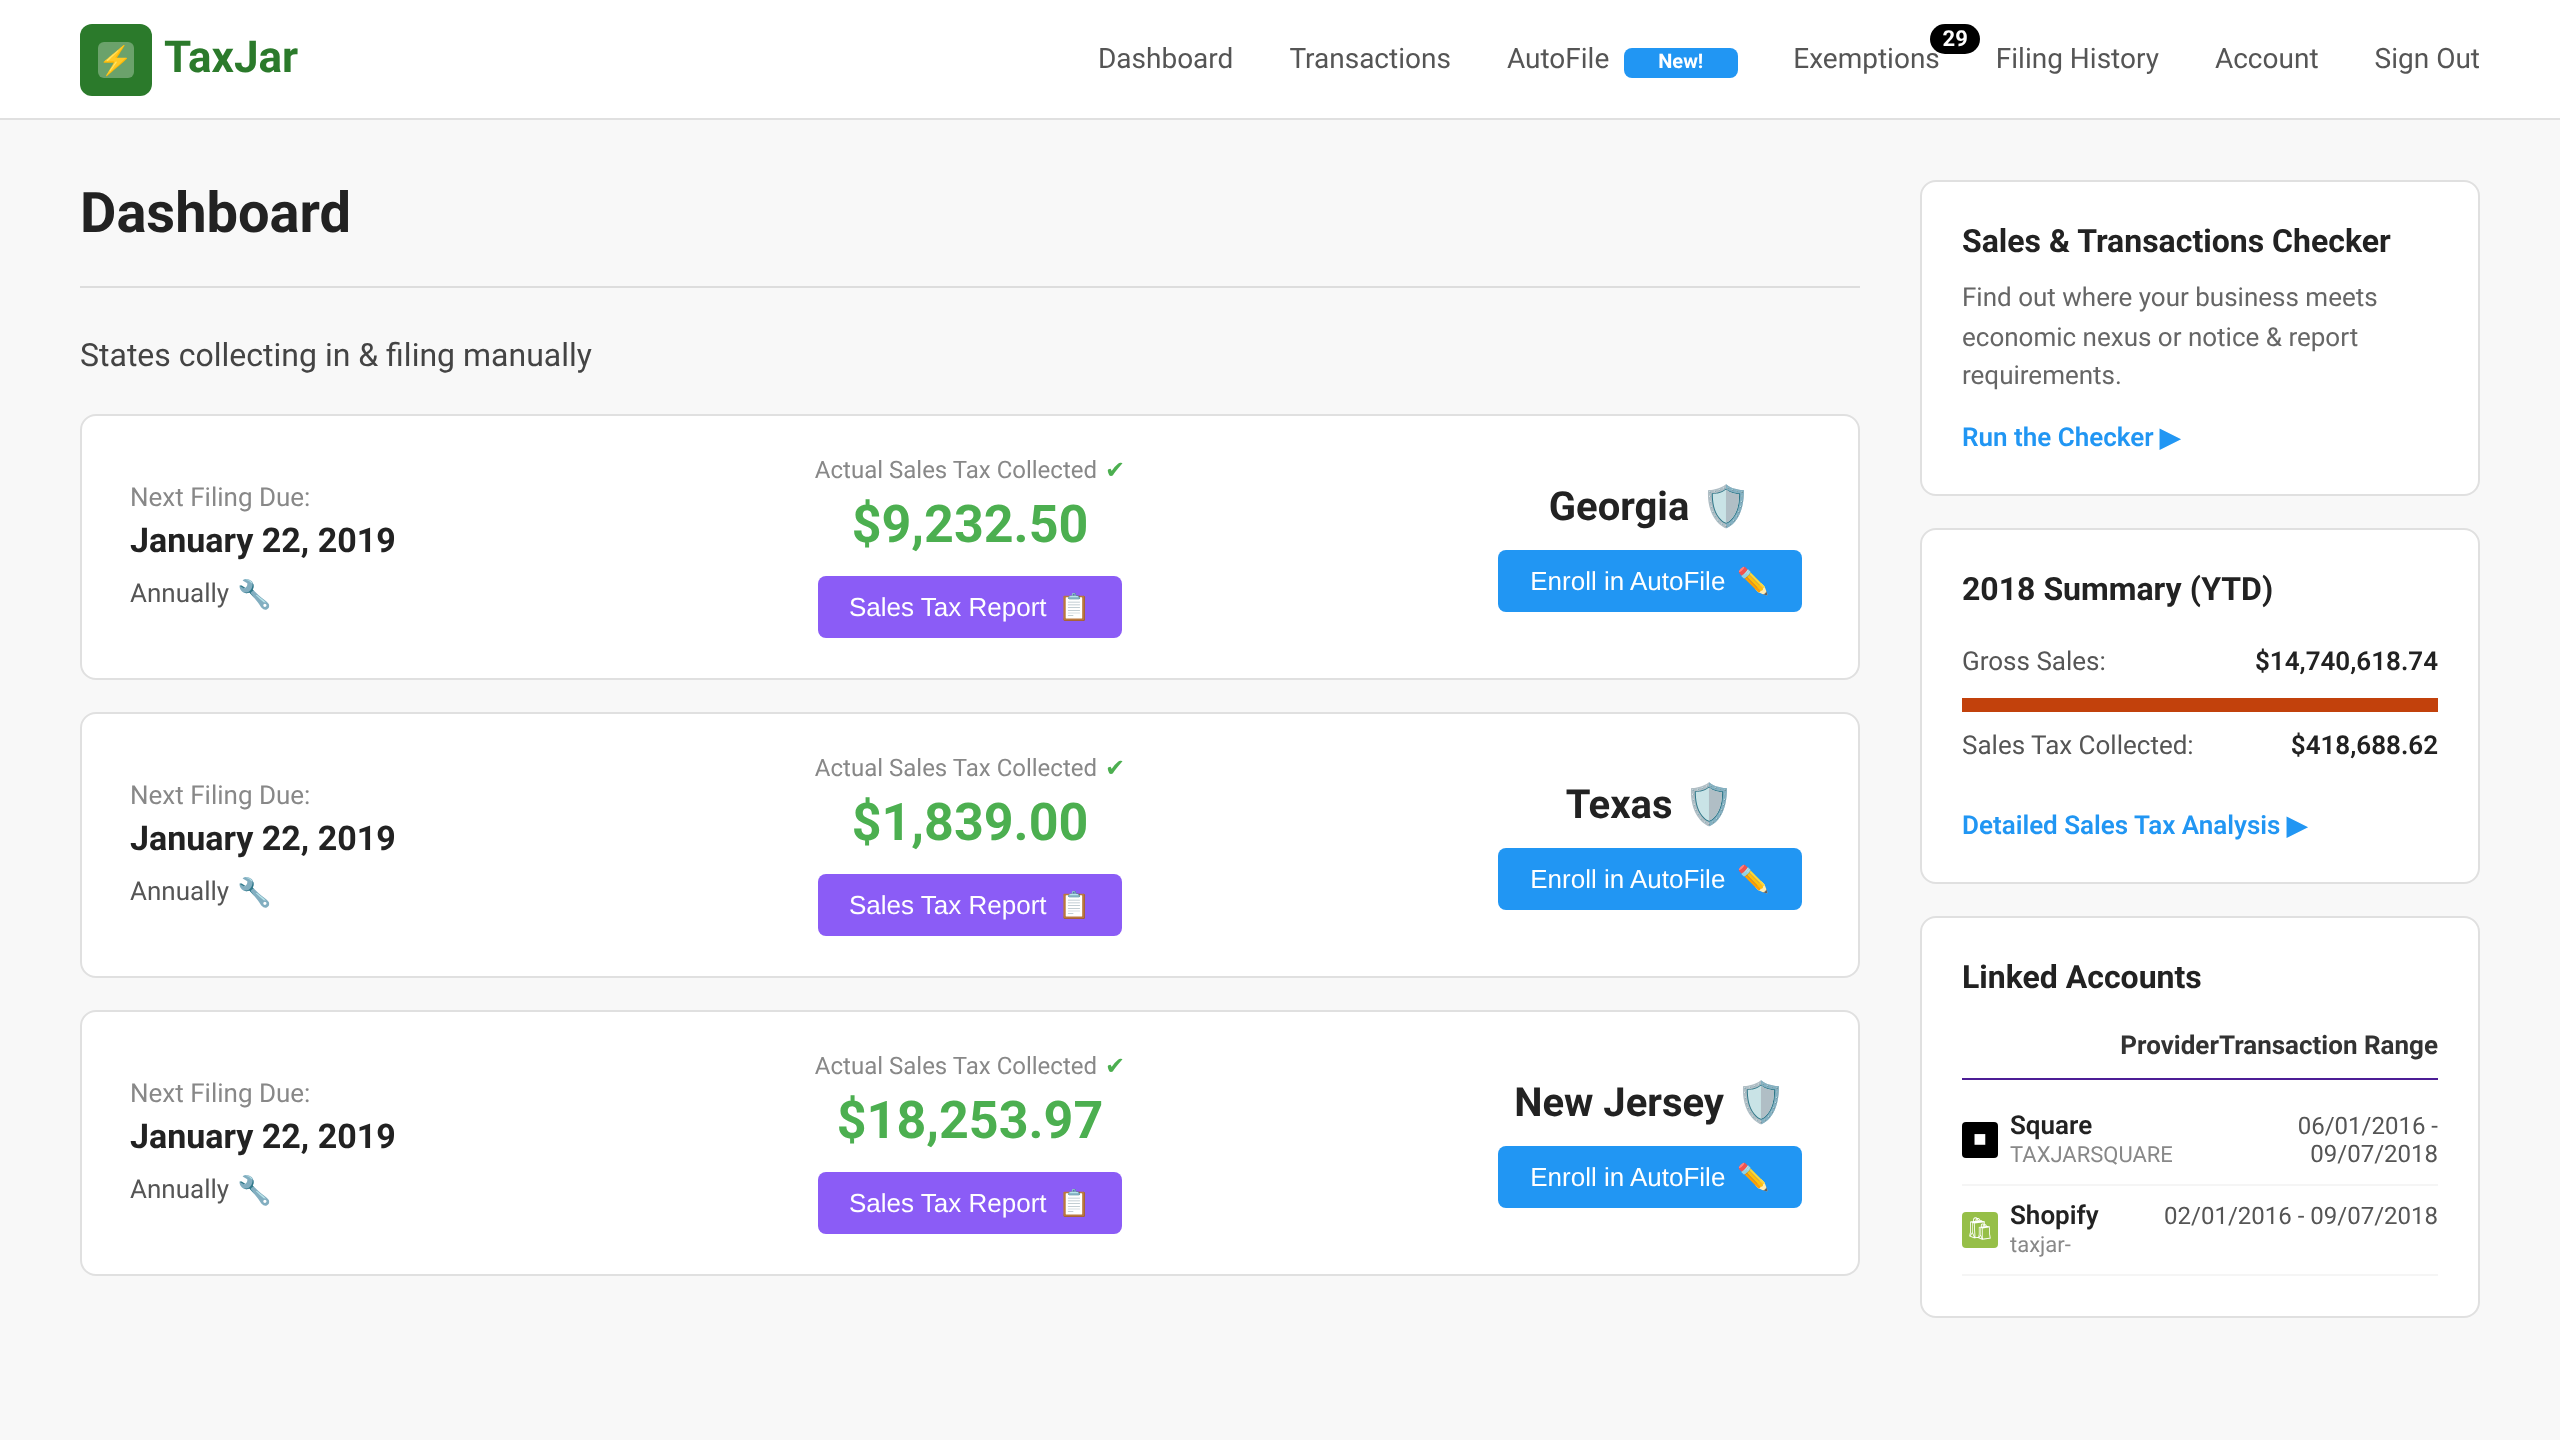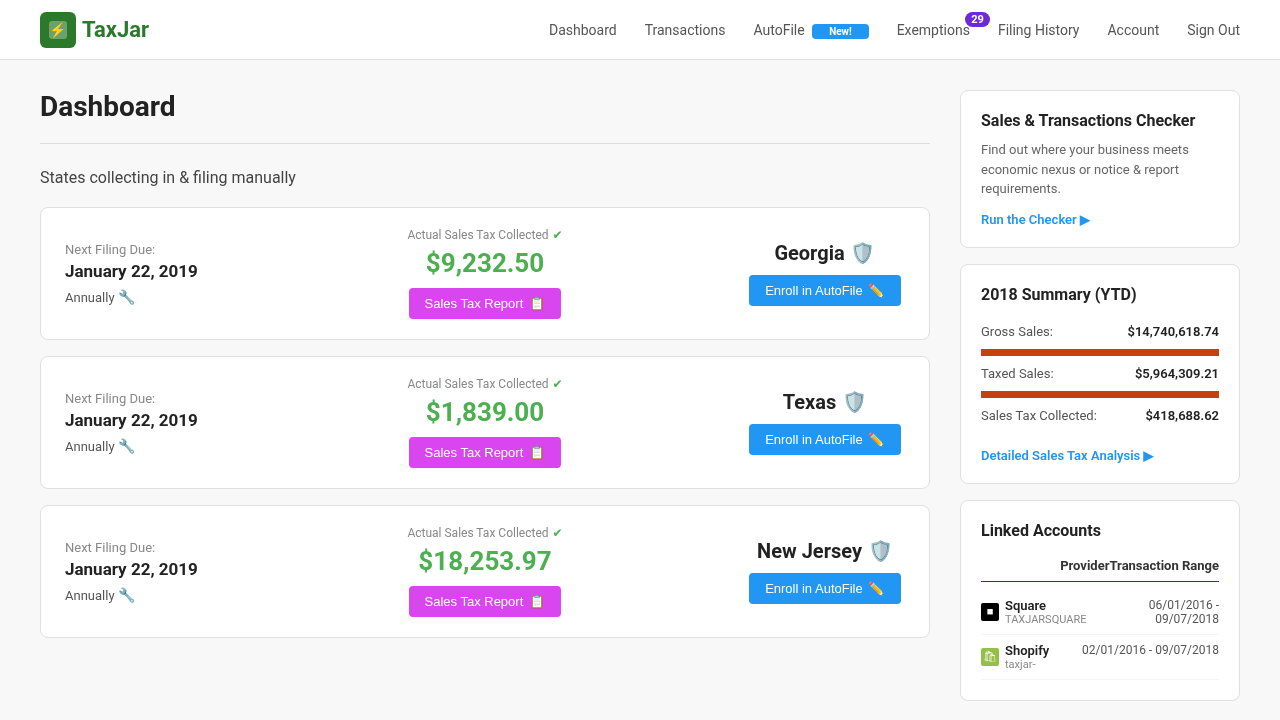--- a/index.html
+++ b/index.html
@@ -7,21 +7,21 @@
     
     
     .header { background: #fff; border-bottom: 1px solid #e0e0e0; padding: 0 40px; height: 60px; display: flex; align-items: center; justify-content: space-between; }
     .logo { display: flex; align-items: center; }
     .logo-icon { width: 36px; height: 36px; background: #2b7a2b; border-radius: 6px; display: flex; align-items: center; justify-content: center; margin-right: 6px; }
     .logo-icon svg { width: 24px; height: 24px; }
     .logo-text { font-size: 22px; font-weight: 700; color: #2b7a2b; }
     .nav { display: flex; align-items: center; gap: 28px; }
     .nav-item { color: #555; text-decoration: none; font-size: 14px; cursor: pointer; }
     .nav-item-exemptions { position: relative; }
-    .nav-badge { background: #6d28d9; color: #fff; font-size: 11px; font-weight: 700; border-radius: 10px; padding: 1px 6px; position: absolute; top: -10px; right: -20px; }
+    .nav-badge { background: #000000; color: #fff; font-size: 11px; font-weight: 700; border-radius: 10px; padding: 1px 6px; position: absolute; top: -10px; right: -20px; }
     .nav-new-badge { background: #2196F3; color: #fff; font-size: 10px; font-weight: 700; border-radius: 4px; padding: 2px 17px; margin-left: 4px; }
     
     
     .main { display: flex; padding: 30px 40px; gap: 30px; max-width: 1280px; }
     .content { flex: 1; }
     .sidebar { width: 280px; flex-shrink: 0; }
     
     
     .dashboard-title { font-size: 28px; font-weight: 700; color: #222; margin-bottom: 20px; }
     .divider { border: none; border-top: 1px solid #ddd; margin-bottom: 24px; }
@@ -31,21 +31,21 @@
     .state-card { background: #fff; border: 1px solid #e0e0e0; border-radius: 8px; padding: 20px 24px; margin-bottom: 16px; display: flex; align-items: center; gap: 20px; }
     .card-left { min-width: 160px; }
     .next-filing-label { color: #888; font-size: 13px; margin-bottom: 4px; }
     .next-filing-date { font-size: 17px; font-weight: 700; color: #222; margin-bottom: 8px; }
     .frequency { color: #555; font-size: 13px; display: flex; align-items: center; gap: 4px; }
     .wrench-icon { color: #4da6ff; font-size: 14px; }
     .card-middle { flex: 1; text-align: center; }
     .collected-label { color: #888; font-size: 12px; margin-bottom: 6px; display: flex; align-items: center; justify-content: center; gap: 4px; }
     .check-icon { color: #4caf50; }
     .collected-amount { font-size: 26px; font-weight: 700; color: #4caf50; margin-bottom: 10px; }
-    .report-btn { background: #d946ef; color: #fff; border: none; border-radius: 4px; padding: 8px 16px; font-size: 13px; cursor: pointer; display: flex; align-items: center; gap: 6px; margin: 0 auto; }
+    .report-btn { background: #8b5cf6; color: #fff; border: none; border-radius: 4px; padding: 8px 16px; font-size: 13px; cursor: pointer; display: flex; align-items: center; gap: 6px; margin: 0 auto; }
     .card-right { min-width: 160px; text-align: center; }
     .state-name { font-size: 20px; font-weight: 700; color: #222; margin-bottom: 10px; display: flex; align-items: flex-start; justify-content: center; gap: 6px; }
     .autofile-btn { background: #2196F3; color: #fff; border: none; border-radius: 4px; padding: 8px 16px; font-size: 13px; cursor: pointer; display: flex; align-items: center; gap: 6px; margin: 0 auto; }
     
     
     .sidebar-panel { background: #fff; border: 1px solid #e0e0e0; border-radius: 8px; padding: 20px; margin-bottom: 16px; }
     .panel-title { font-size: 16px; font-weight: 700; color: #222; margin-bottom: 10px; }
     .panel-desc { color: #666; font-size: 13px; line-height: 1.5; margin-bottom: 12px; }
     .panel-link { color: #2196F3; font-size: 13px; font-weight: 600; text-decoration: none; cursor: pointer; }
     
@@ -209,24 +209,20 @@
     </div>
 
     <div class="sidebar-panel">
       <div class="panel-title">2018 Summary (YTD)</div>
       <div>
         <div class="summary-row">
           <span class="summary-label">Gross Sales:</span>
           <span class="summary-value">$14,740,618.74</span>
         </div>
         <div class="summary-row">
-          <span class="summary-label">Taxed Sales:</span>
-          <span class="summary-value">$5,964,309.21</span>
-        </div>
-        <div class="summary-row">
           <span class="summary-label">Sales Tax Collected:</span>
           <span class="summary-value">$418,688.62</span>
         </div>
       </div>
       <div style="margin-top: 14px;">
         <a class="panel-link">Detailed Sales Tax Analysis ▶</a>
       </div>
     </div>
 
     <div class="sidebar-panel">

